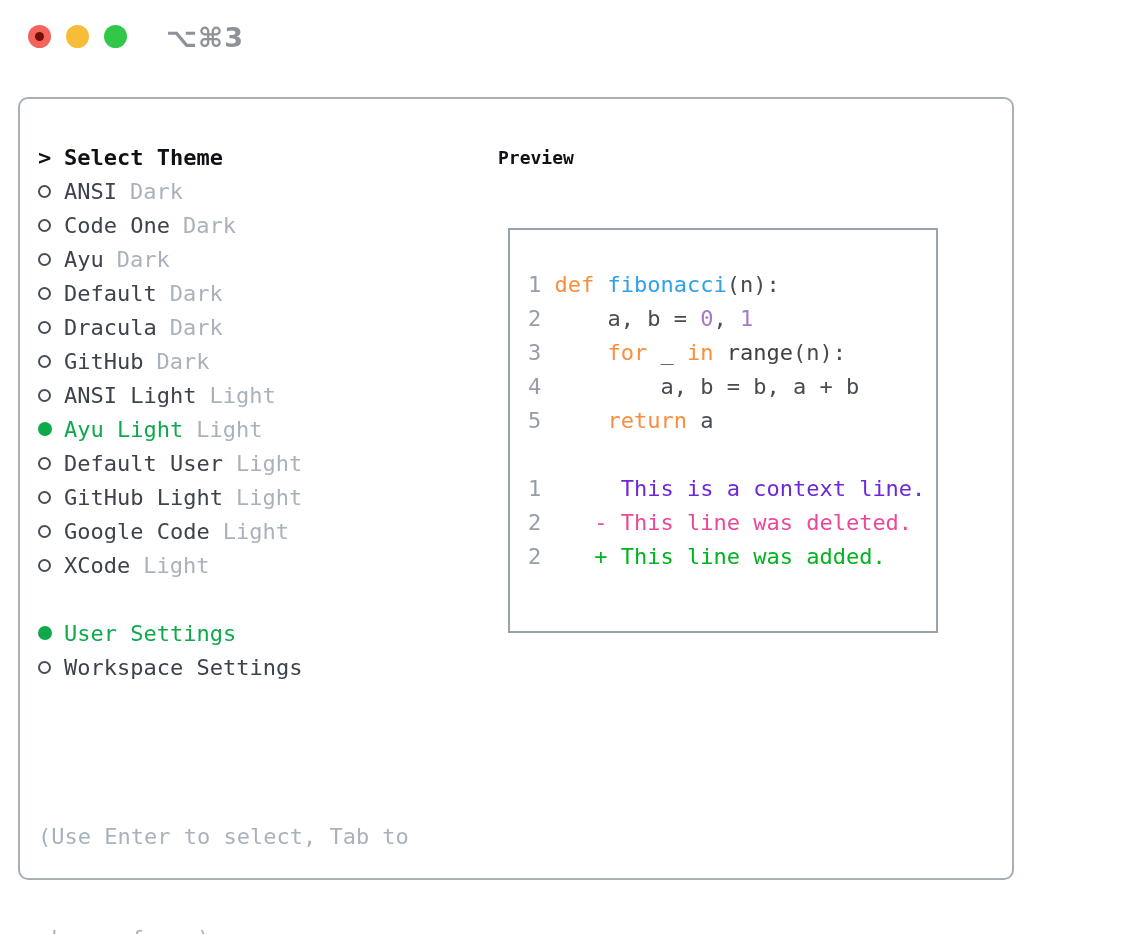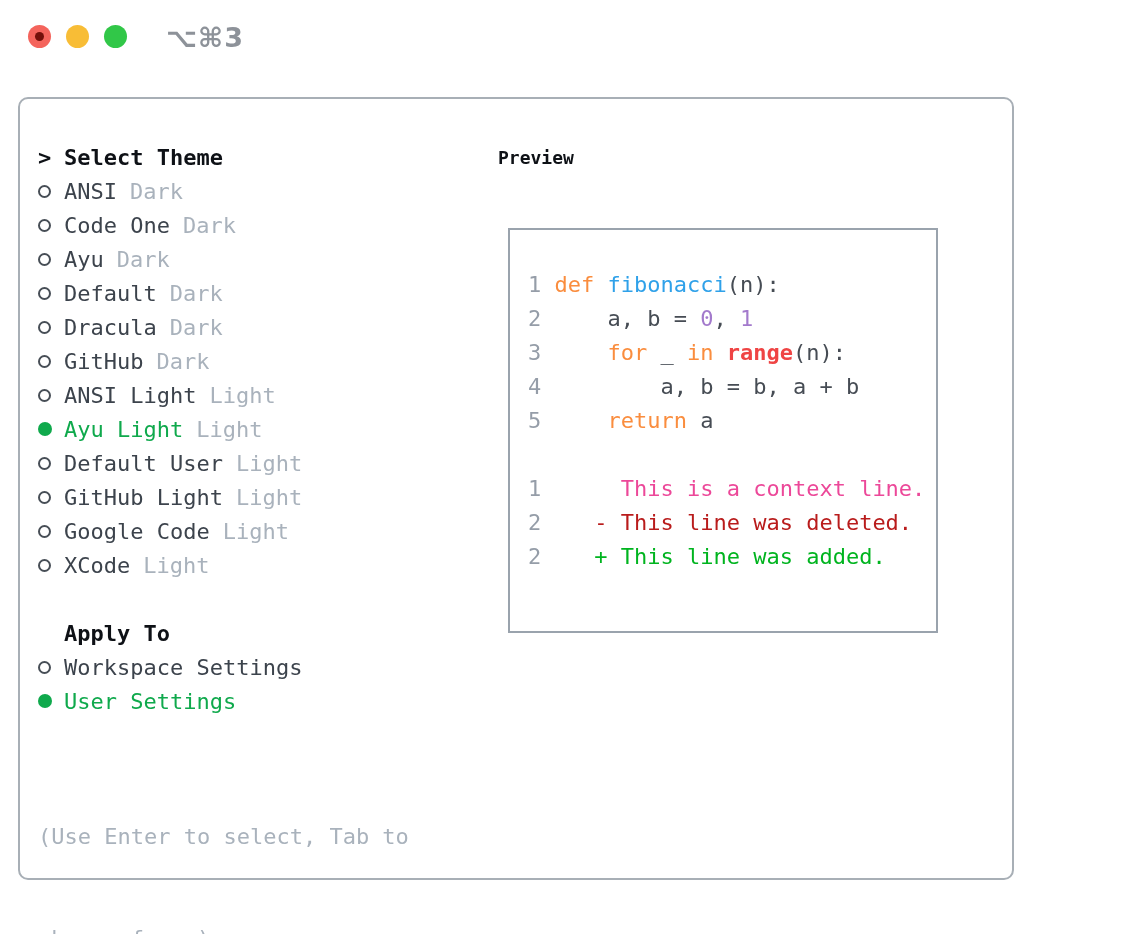--- a/index.html
+++ b/index.html
@@ -45,23 +45,23 @@
     position:absolute;left:488px;top:103px;width:430px;height:405px;
     border:2px solid #9aa3ad;box-sizing:border-box;background:#ffffff;margin-top:26px;
   }
   .code{position:absolute;left:18px;top:38px;font-size:22px;line-height:34px;white-space:pre;}
   .code .line{height:34px;}
   .tk-dim{color:#959da8;}
   .tk-fg{color:#464c54;}
   .tk-kw{color:#fa8d3e;}
   .tk-fn{color:#2fa1e9;}
   .tk-num{color:#a37acc;}
-  .tk-bi{color:#ef4444;font-weight:bold;}
-  .tk-ctx{color:#ec4899;}
-  .tk-del{color:#b91c1c;text-align:right;}
+  .tk-bi{color:#404040;}
+  .tk-ctx{color:#6d28d9;}
+  .tk-del{color:#ec4899;text-align:right;}
   .tk-add{color:#00b41f;}
 </style>
 </head>
 <body>
 
 <div class="titlebar">
   <div class="tl-dot tl-red">
       <div class="inner"></div>
     </div>
   <div class="tl-dot tl-yellow"></div>
@@ -86,27 +86,23 @@
         <div class="row"><span class="marker"><span class="radio"></span></span><span class="name">ANSI Light</span><span class="tag">Light</span></div>
         <div class="row selected"><span class="marker"><span class="radio on"></span></span><span class="name">Ayu Light</span><span class="tag">Light</span></div>
         <div class="row"><span class="marker"><span class="radio"></span></span><span class="name">Default User</span><span class="tag">Light</span></div>
         <div class="row"><span class="marker"><span class="radio"></span></span><span class="name">GitHub Light</span><span class="tag">Light</span></div>
         <div class="row"><span class="marker"><span class="radio"></span></span><span class="name">Google Code</span><span class="tag">Light</span></div>
         <div class="row"><span class="marker"><span class="radio"></span></span><span class="name">XCode</span><span class="tag">Light</span></div>
       </div>
 
     <div class="row" style="height:34px"></div>
 
-    <div class="row apply-header">
-      <span class="marker"></span>
-      <span class="name">Apply To</span>
-    </div>
     <div id="apply-items">
+        <div class="row selected"><span class="marker"><span class="radio on"></span></span><span class="name">User Settings</span></div>
         <div class="row"><span class="marker"><span class="radio"></span></span><span class="name">Workspace Settings</span></div>
-        <div class="row selected"><span class="marker"><span class="radio on"></span></span><span class="name">User Settings</span></div>
       </div>
   </div>
 
   <div class="help" style="top:653px">
     <div>(Use Enter to select, Tab to</div>
     <div>change focus)</div>
   </div>
 
   <div class="preview-title">Preview</div>
 

